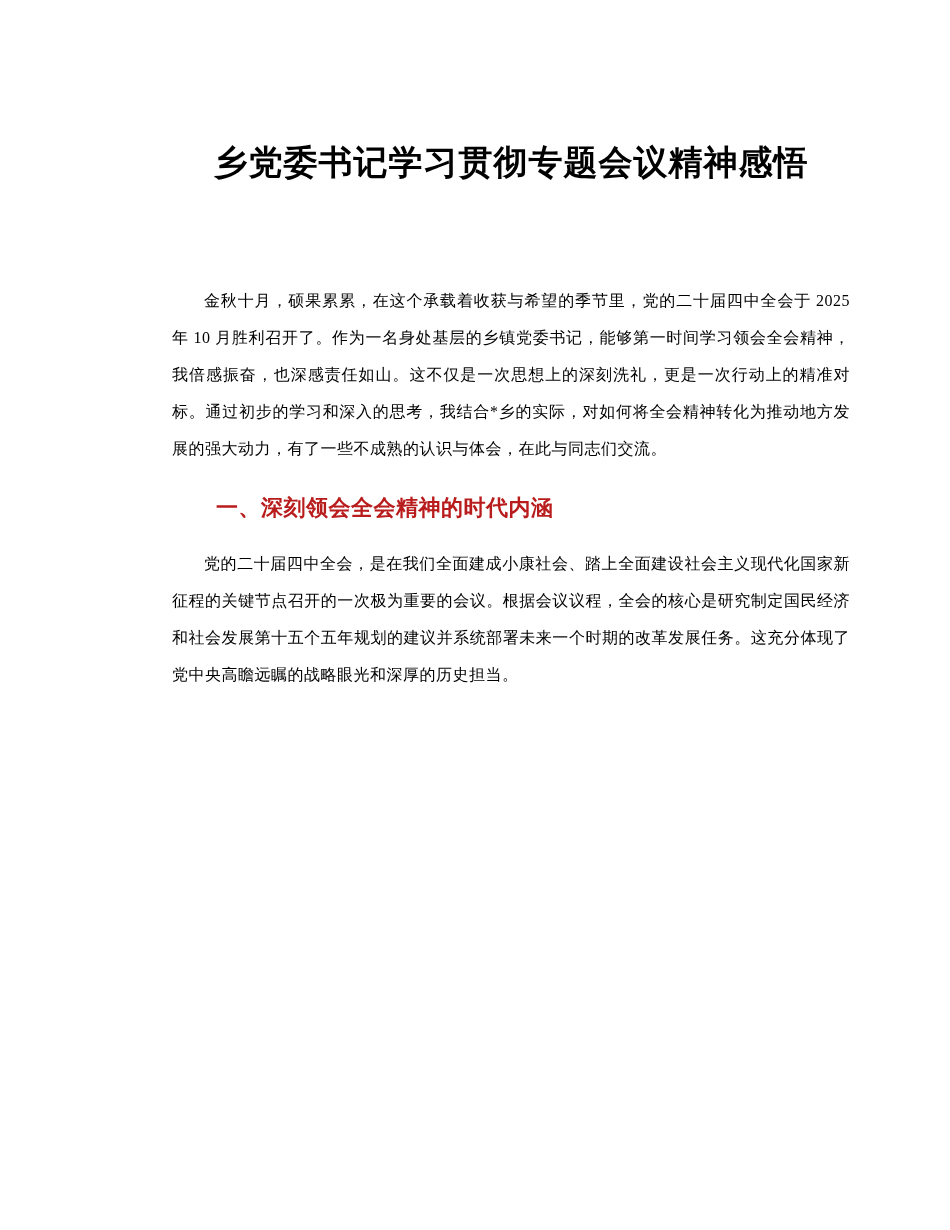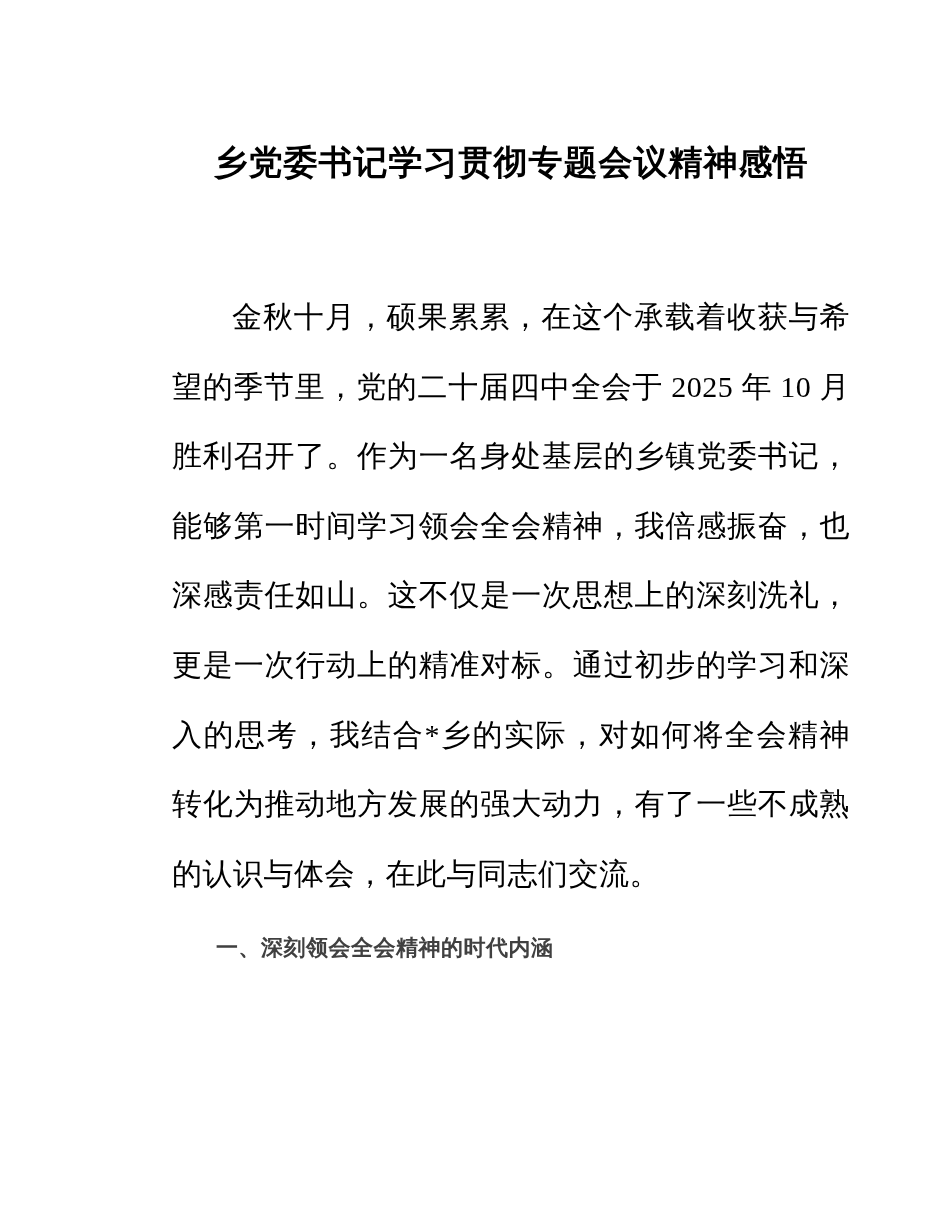--- a/index.html
+++ b/index.html
@@ -25,48 +25,49 @@
     font-size: 34px;
     font-weight: 700;
     text-align: center;
     color: #000000;
     letter-spacing: 1px;
     margin-bottom: 96px;
   }
 
   .body-para {
     font-family: "Liberation Serif", "DejaVu Serif", serif;
-    font-size: 30px;
+    font-size: 16px;
     font-weight: 400;
     color: #000000;
     line-height: 2.32;
     text-align: justify;
     text-indent: 2em;
     letter-spacing: 0.5px;
     margin-bottom: 14px;
   }
 
   .section-heading {
     font-family: "Liberation Sans", "DejaVu Sans", sans-serif;
     font-size: 22px;
     font-weight: 700;
-    color: #404040;
+    color: #b91c1c;
     line-height: 2.32;
     text-indent: 2em;
     letter-spacing: 0.5px;
     margin-top: 8px;
     margin-bottom: 12px;
   }
 </style>
 </head>
 <body>
 
 <div class="page">
 
   <h1 class="doc-title"><span>乡党委书记学习贯彻专题会议精神感悟</span></h1>
 
   <p class="body-para">金秋十月，硕果累累，在这个承载着收获与希望的季节里，党的二十届四中全会于 2025 年 10 月胜利召开了。作为一名身处基层的乡镇党委书记，能够第一时间学习领会全会精神，我倍感振奋，也深感责任如山。这不仅是一次思想上的深刻洗礼，更是一次行动上的精准对标。通过初步的学习和深入的思考，我结合*乡的实际，对如何将全会精神转化为推动地方发展的强大动力，有了一些不成熟的认识与体会，在此与同志们交流。</p>
 
   <h2 class="section-heading">一、深刻领会全会精神的时代内涵</h2>
 
+  <p class="body-para">党的二十届四中全会，是在我们全面建成小康社会、踏上全面建设社会主义现代化国家新征程的关键节点召开的一次极为重要的会议。根据会议议程，全会的核心是研究制定国民经济和社会发展第十五个五年规划的建议并系统部署未来一个时期的改革发展任务。这充分体现了党中央高瞻远瞩的战略眼光和深厚的历史担当。</p>
 
 
 </div>
 
 </body></html>

